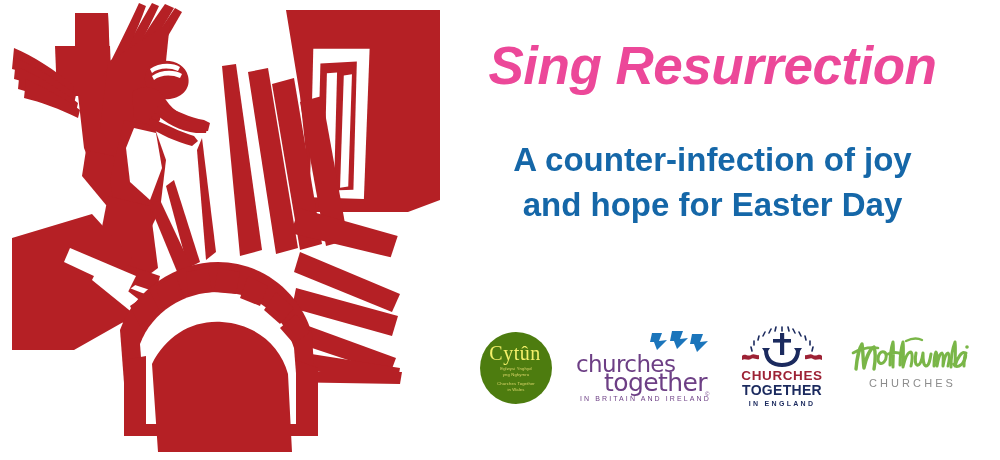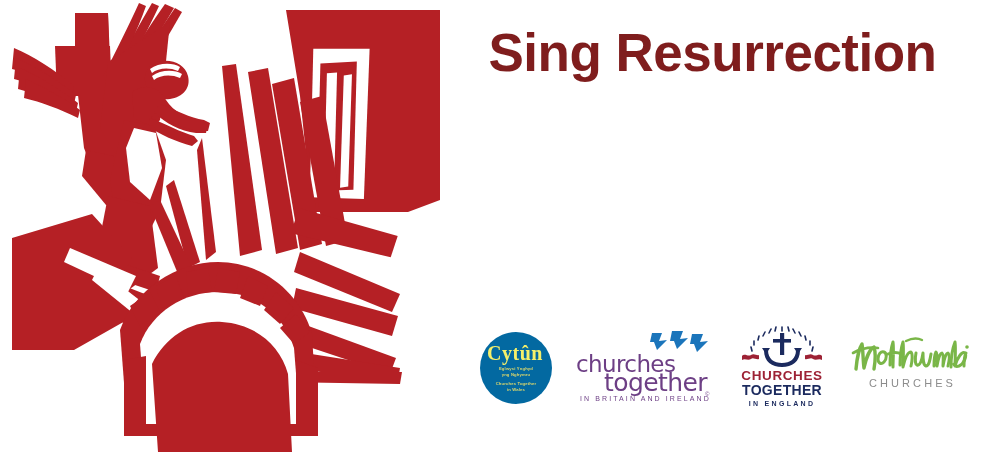--- a/index.html
+++ b/index.html
@@ -36,29 +36,30 @@
   #text-column {
     position: absolute;
     left: 440px;
     top: 0;
     width: 560px;
     height: 460px;
   }
   #main-title {
     position: absolute;
     left: 0;
-    top: 25px;
+    top: 38px;
     width: 545px;
     text-align: center;
     font-size: 53px;
     font-weight: bold;
     letter-spacing: -0.5px;
     line-height: 1.05;
-    color: #7f1d1d;
+    color: #ec4899;
     white-space: nowrap;
+    font-style: italic;
   }
   #subtitle {
     position: absolute;
     left: 0;
     top: 138px;
     width: 545px;
     text-align: center;
     font-size: 33px;
     font-weight: bold;
     line-height: 1.36;
@@ -81,28 +82,27 @@
     justify-content: flex-start;
     gap: 22px;
   }
   .logo { position: relative; }
 
   
   #logo-cytun {
     width: 72px;
     height: 72px;
     border-radius: 50%;
-    background: #0369a1;
+    background: #4d7c0f;
     color: #f5f06a;
     display: flex;
     flex-direction: column;
     align-items: center;
     justify-content: center;
     overflow: hidden;
-    font-weight: bold;
   }
   #logo-cytun .cytun-word {
     font-family: "Liberation Serif", serif;
     font-size: 20px;
     line-height: 1;
     letter-spacing: 0.5px;
     margin-bottom: 3px;
     margin-left: -2px;
   }
   #logo-cytun .cytun-sub {
@@ -294,20 +294,24 @@
         <path d="M296,360 L318,368 L318,436 L296,436 Z"></path>
         <path d="M124,360 L146,356 L146,436 L124,436 Z"></path>
       </g>
     </svg>
   </div>
 
   <div id="text-column">
 
     <div id="main-title">Sing Resurrection</div>
 
+    <div id="subtitle">
+      <span class="sub-line">A counter-infection of joy</span>
+      <span class="sub-line">and hope for Easter Day</span>
+    </div>
 
     <div id="logo-strip">
 
       <div class="logo" id="logo-cytun">
         <div class="cytun-word">Cytûn</div>
         <div class="cytun-sub">
           <span>Eglwysi Ynghyd</span><br>
           <span>yng Nghymru</span>
           <span class="gap"></span>
           <span>Churches Together</span><br>

